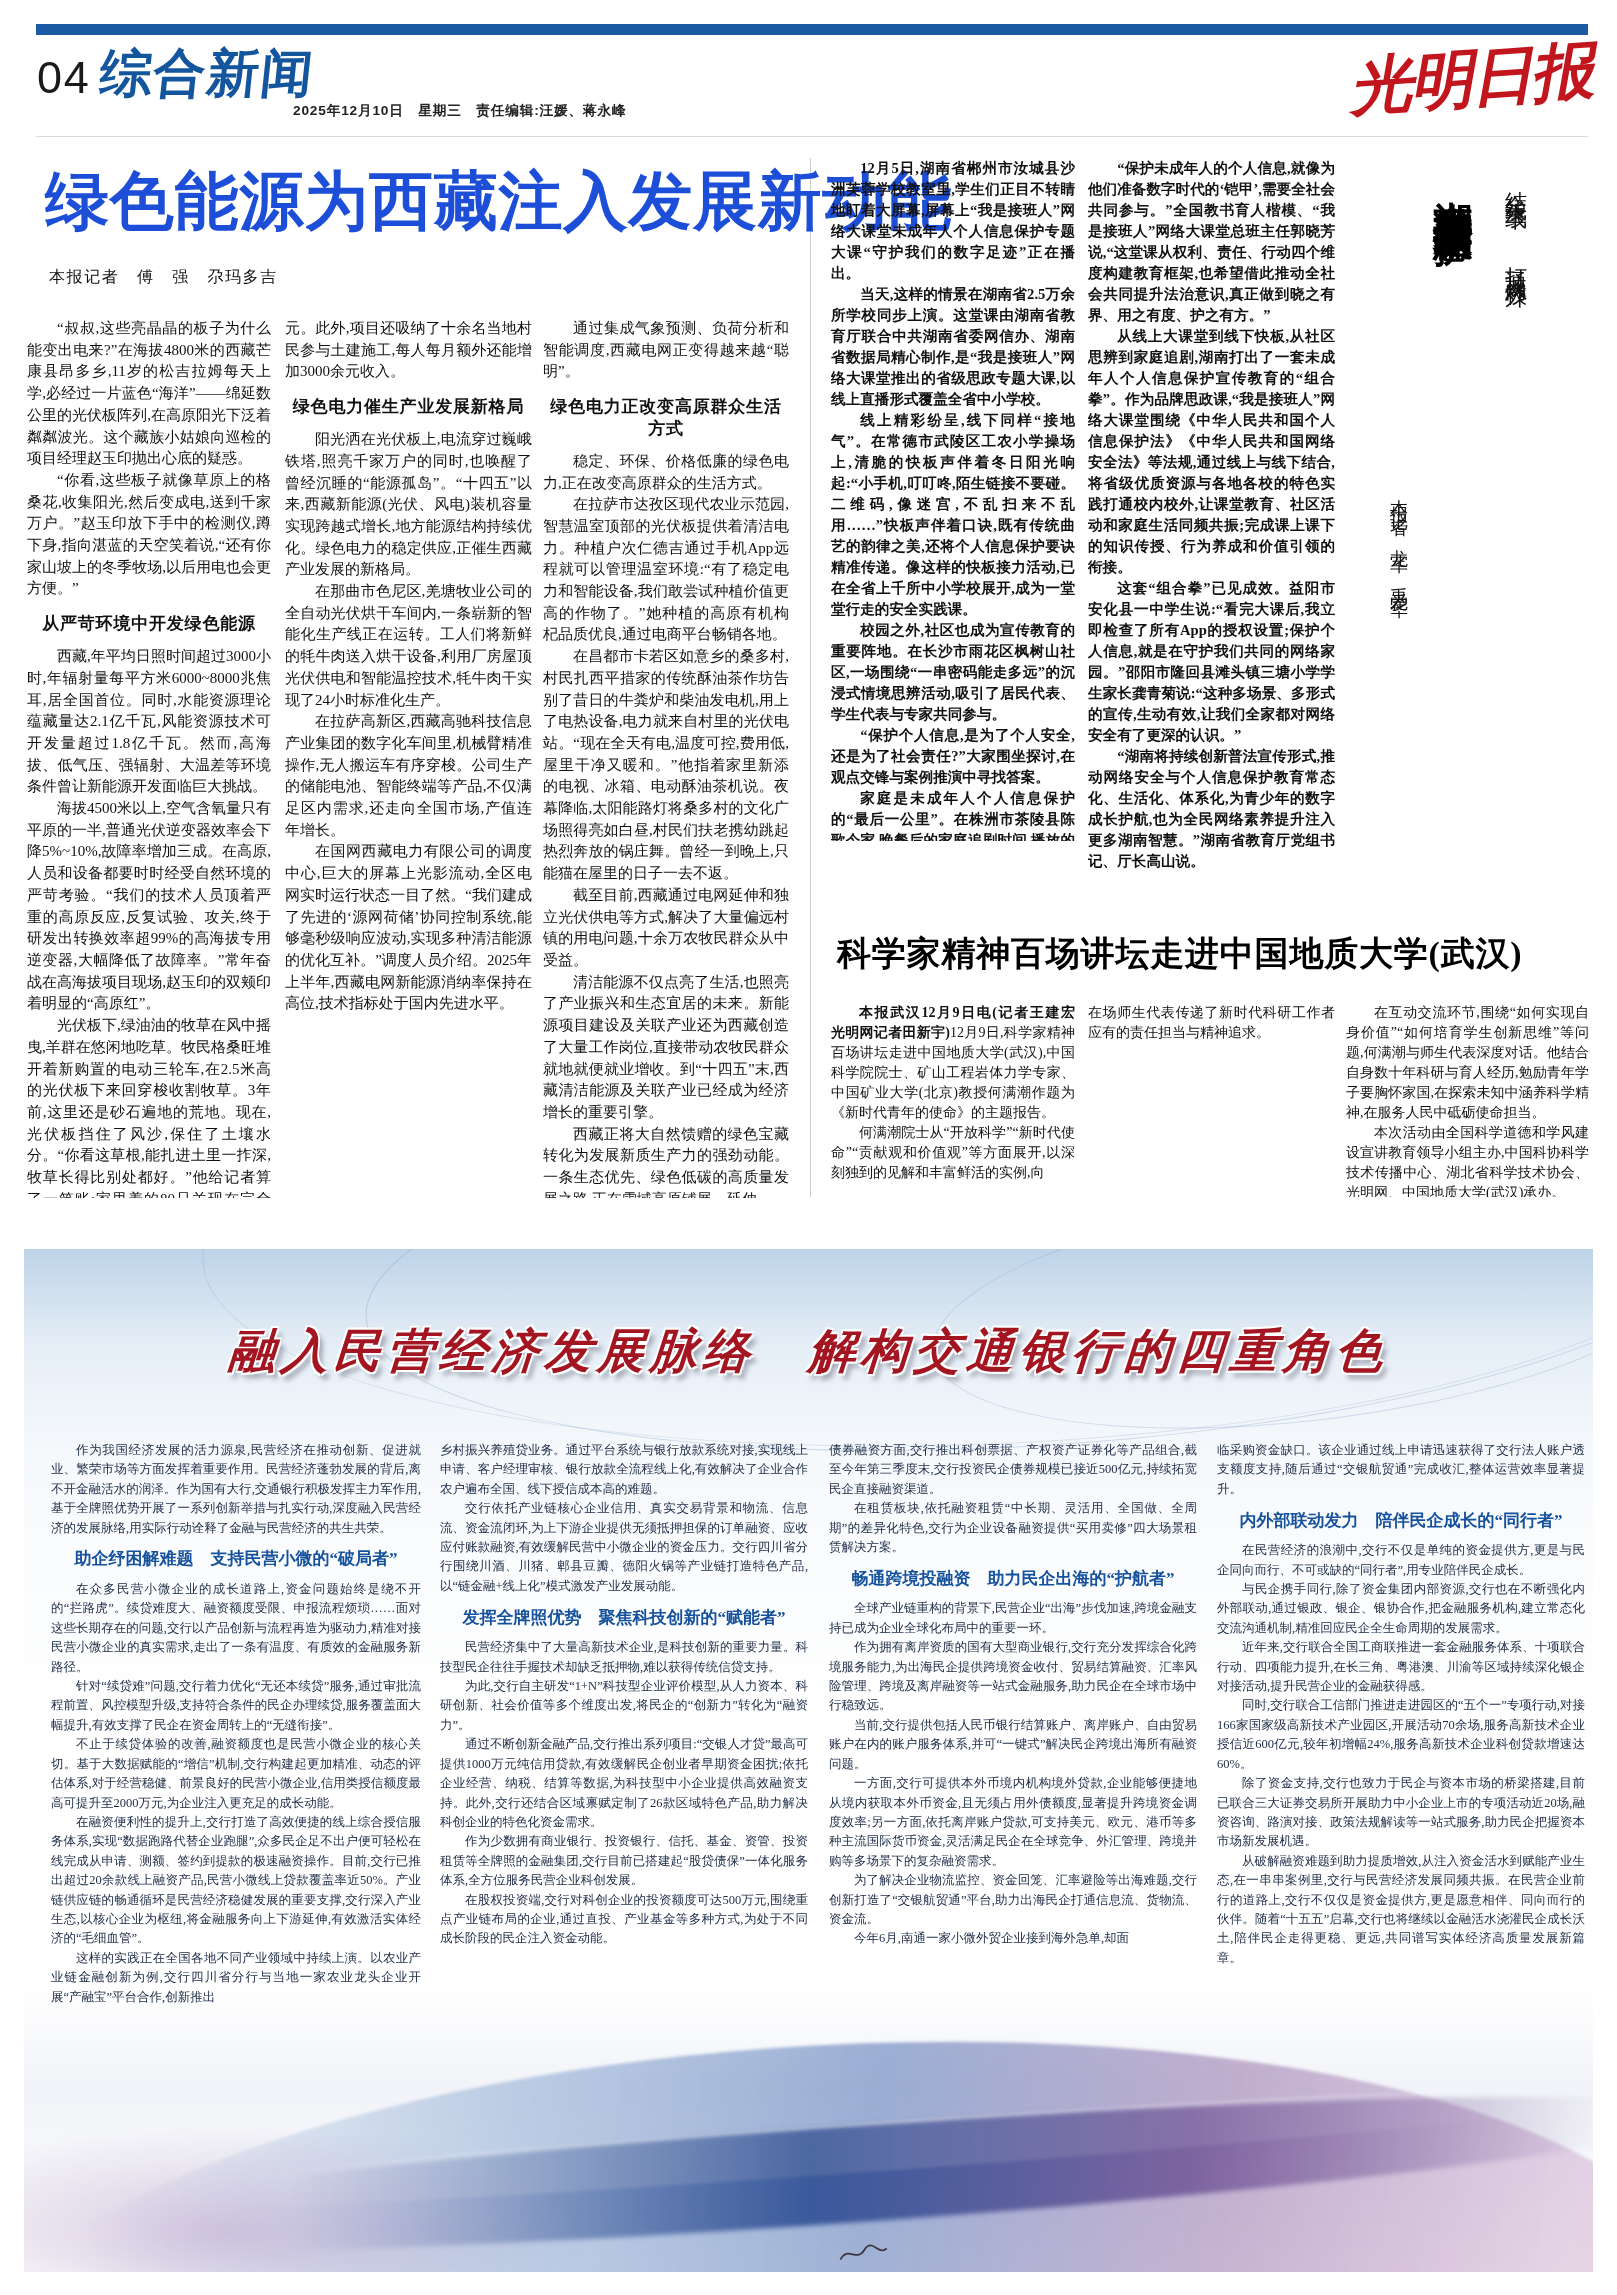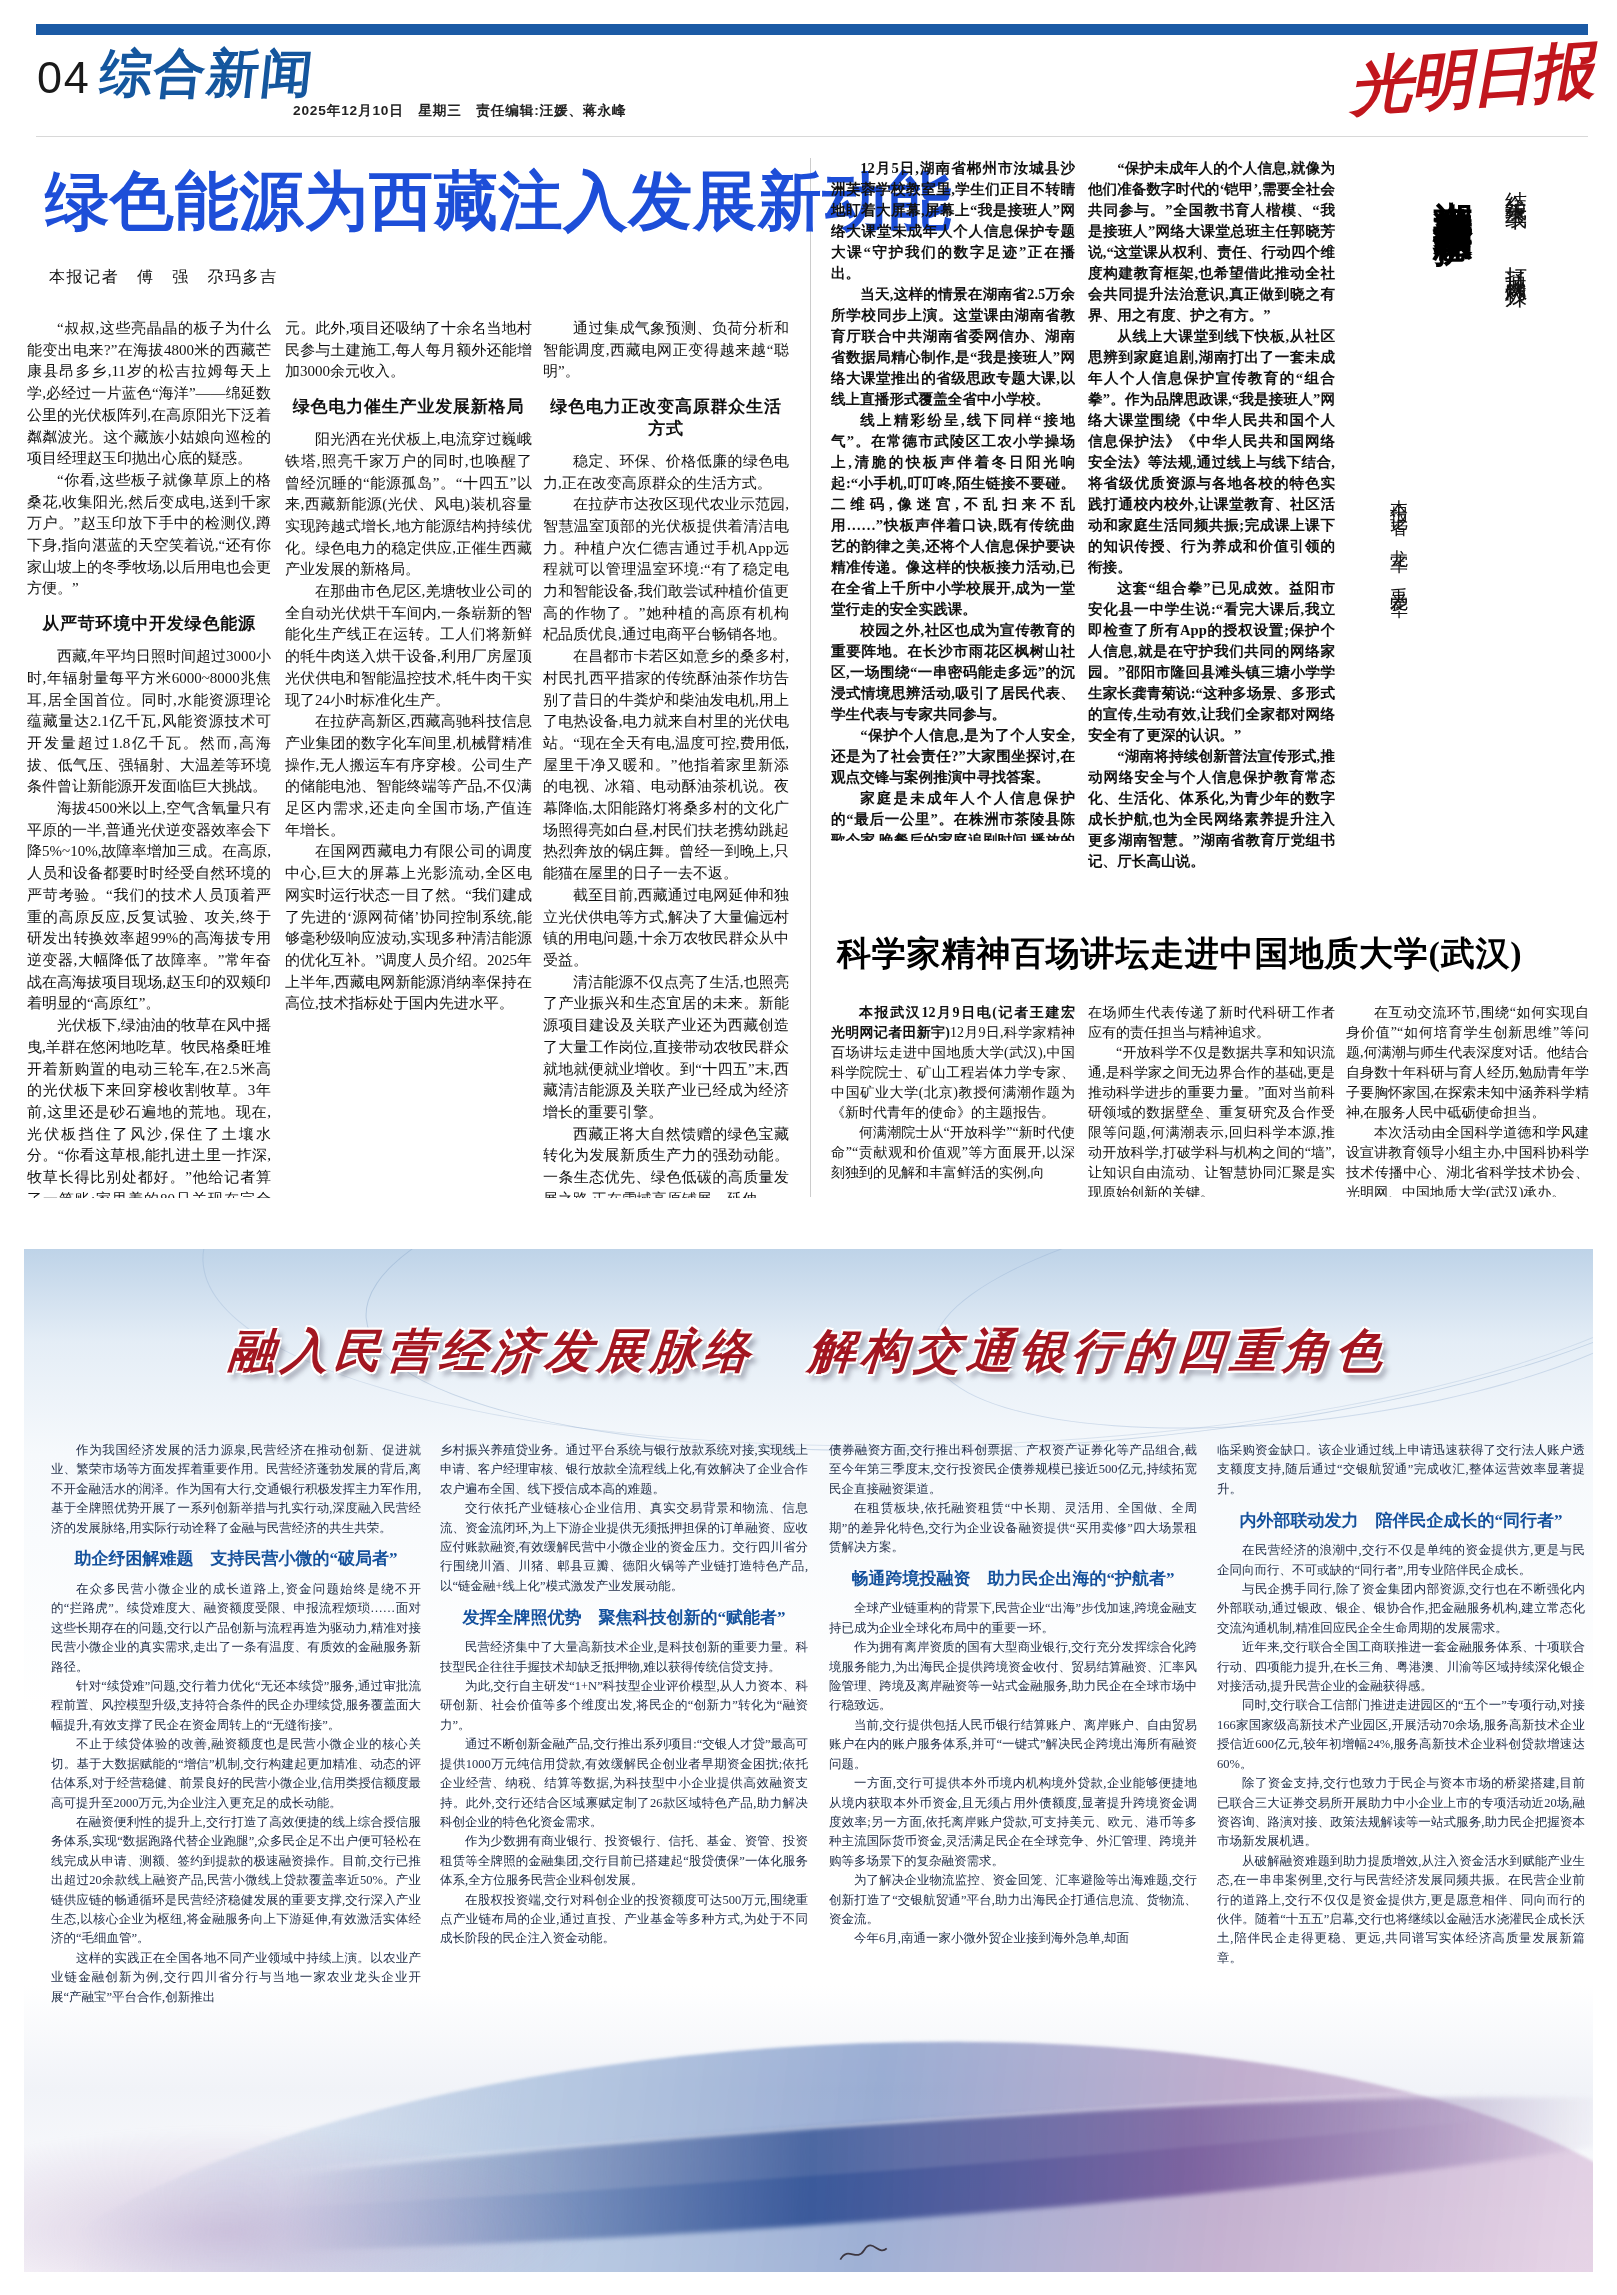--- a/index.html
+++ b/index.html
@@ -134,21 +134,20 @@
   </section>
 
   <section>
     <h2 class="sci-headline" style="margin:0;">科学家精神百场讲坛走进中国地质大学(武汉)</h2>
     <div class="col s-col" style="left:831px;top:1003px;width:244px;height:194px;">
         <p class="para"><strong>本报武汉12月9日电(记者王建宏　光明网记者田新宇)</strong>12月9日,科学家精神百场讲坛走进中国地质大学(武汉),中国科学院院士、矿山工程岩体力学专家、中国矿业大学(北京)教授何满潮作题为《新时代青年的使命》的主题报告。</p>
         <p class="para">何满潮院士从“开放科学”“新时代使命”“贡献观和价值观”等方面展开,以深刻独到的见解和丰富鲜活的实例,向</p>
       </div>
     <div class="col s-col" style="left:1088px;top:1003px;width:247px;height:194px;">
         <p class="para cont">在场师生代表传递了新时代科研工作者应有的责任担当与精神追求。</p>
-        <p class="para">“开放科学不仅是数据共享和知识流通,是科学家之间无边界合作的基础,更是推动科学进步的重要力量。”面对当前科研领域的数据壁垒、重复研究及合作受限等问题,何满潮表示,回归科学本源,推动开放科学,打破学科与机构之间的“墙”,让知识自由流动、让智慧协同汇聚是实现原始创新的关键。</p>
       </div>
     <div class="col s-col" style="left:1346px;top:1003px;width:243px;height:194px;">
         <p class="para">在互动交流环节,围绕“如何实现自身价值”“如何培育学生创新思维”等问题,何满潮与师生代表深度对话。他结合自身数十年科研与育人经历,勉励青年学子要胸怀家国,在探索未知中涵养科学精神,在服务人民中砥砺使命担当。</p>
         <p class="para">本次活动由全国科学道德和学风建设宣讲教育领导小组主办,中国科协科学技术传播中心、湖北省科学技术协会、光明网、中国地质大学(武汉)承办。</p>
       </div>
   </section>
 
   <section class="ad-section">
     <div class="arc a1"></div>
     <div class="arc a2"></div>

